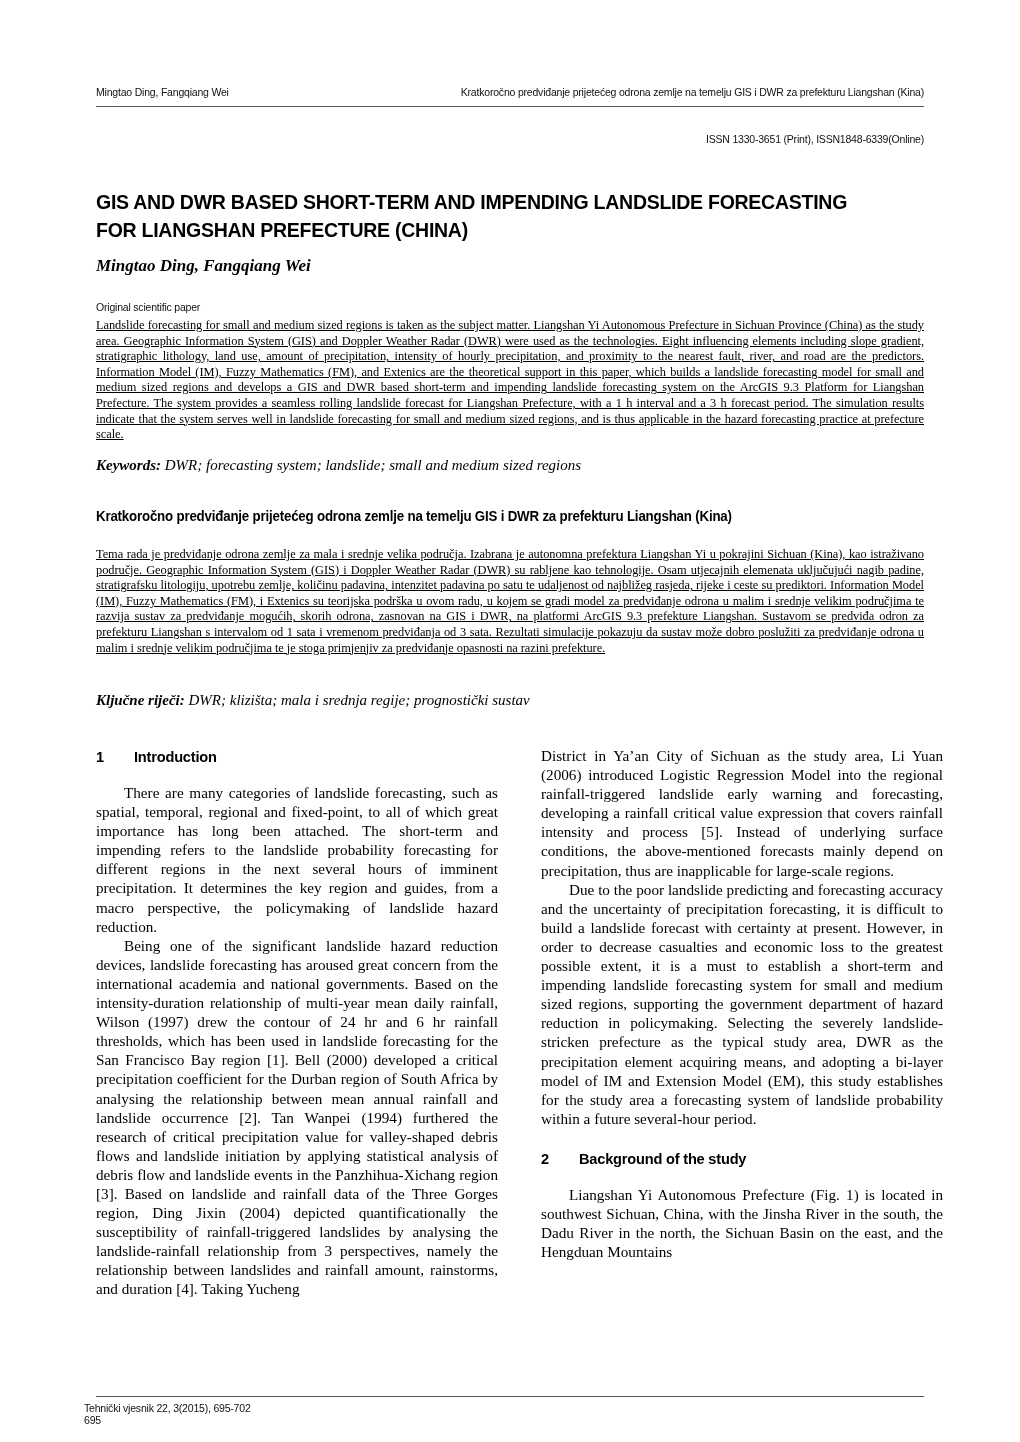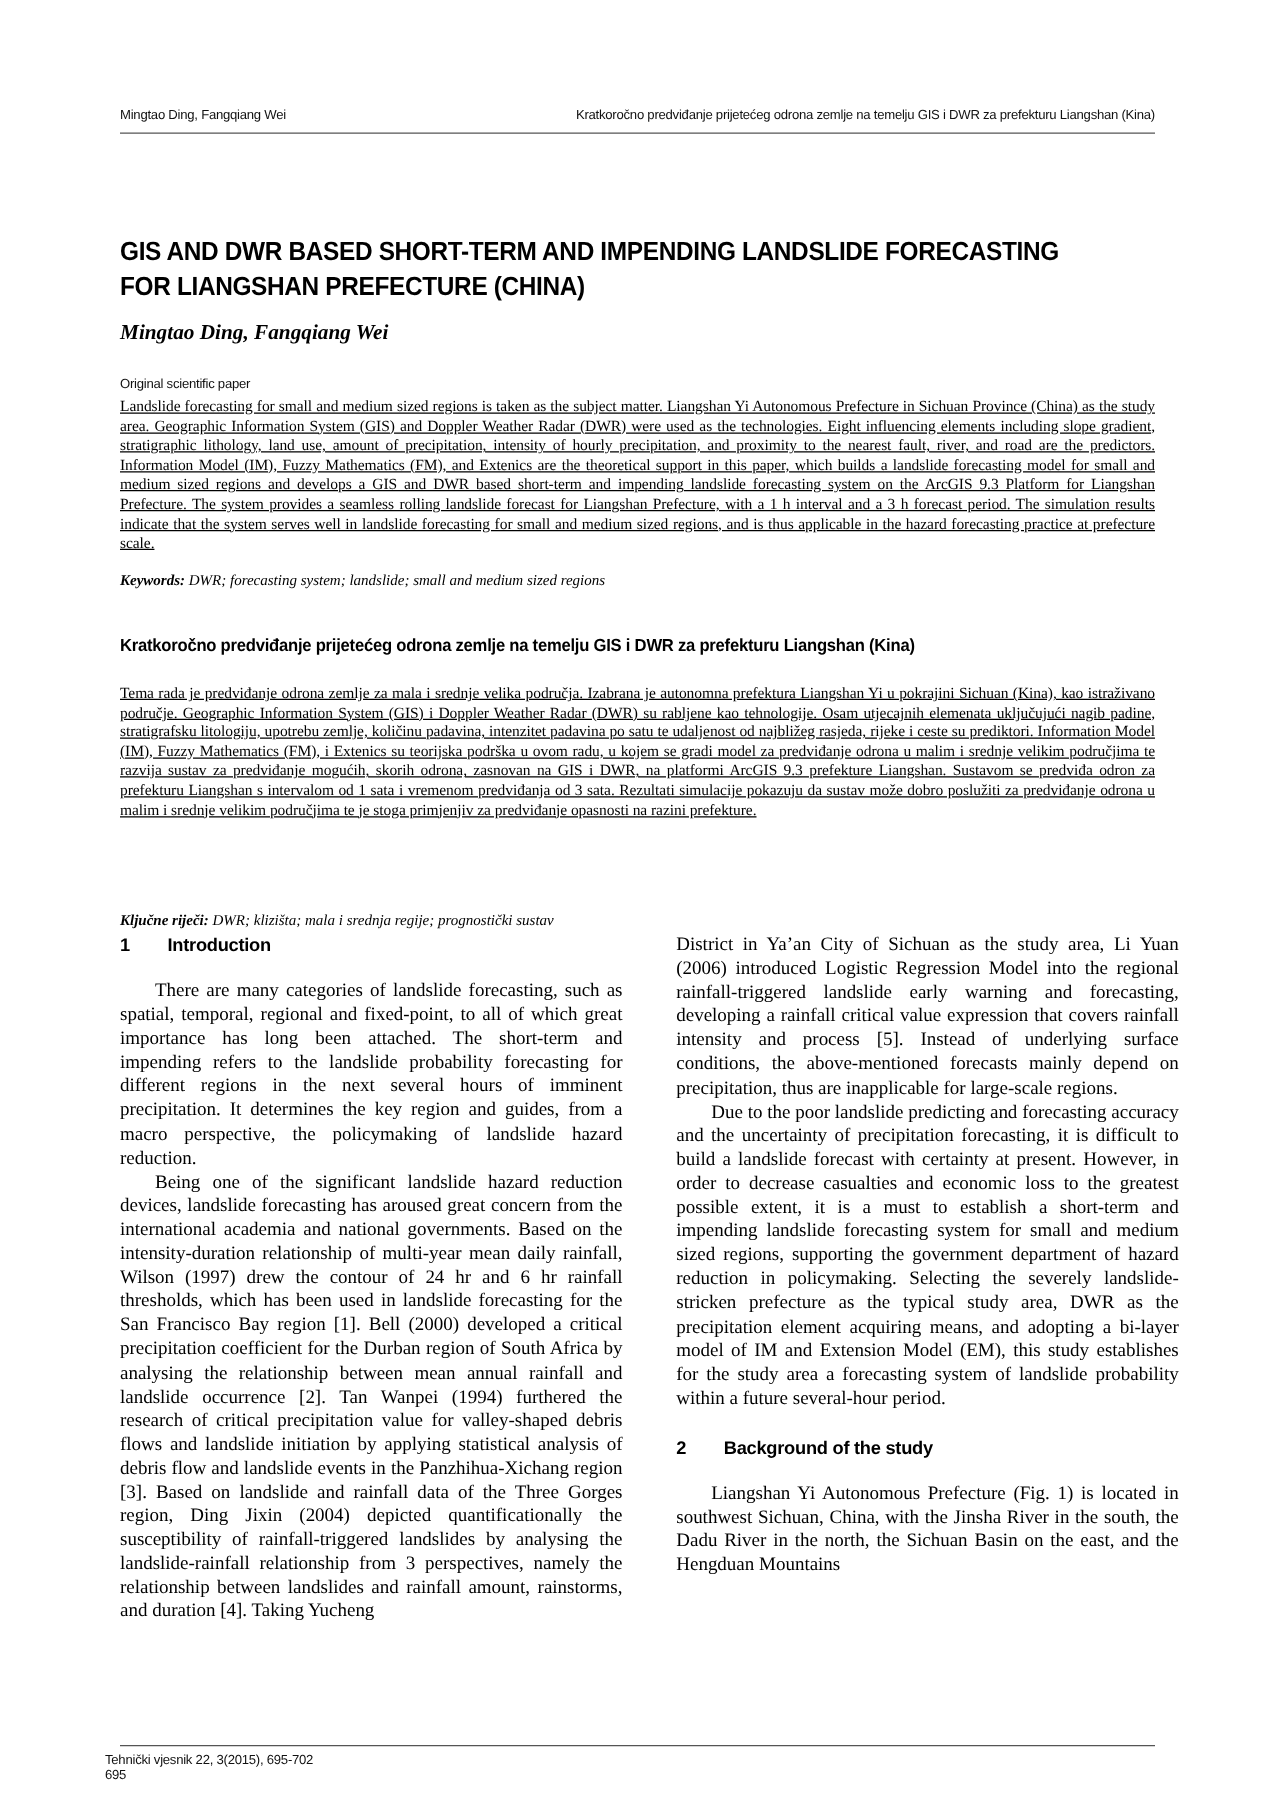--- a/index.html
+++ b/index.html
@@ -118,25 +118,25 @@
   }
   .abstract.en { top: 288px; }
   .abstract.hr { top: 517px; }
 
   .keywords {
     position: absolute;
     left: 96px;
     width: 828px;
     font-family: "Liberation Serif", "DejaVu Serif", serif;
     font-style: italic;
-    font-size: 12px;
+    font-size: 15px;
   }
   .keywords b { font-weight: bold; font-style: italic; }
   .keywords.en { top: 427px; }
-  .keywords.hr { top: 699px; }
+  .keywords.hr { top: 662px; }
 
   
   .hr-title {
     position: absolute;
     left: 96px;
     top: 466px;
     width: 828px;
     font-family: "Liberation Sans", "DejaVu Sans", sans-serif;
     font-weight: bold;
     font-size: 14px;
@@ -211,20 +211,21 @@
 
 <div class="page">
 
   <div class="runhead">
     <span class="rh-left">Mingtao Ding, Fangqiang Wei</span>
     <span class="rh-right">Kratkoročno predviđanje prijetećeg odrona zemlje na temelju GIS i DWR za prefekturu Liangshan (Kina)</span>
   </div>
   <div class="runhead-rule"></div>
 
   <div class="idblock">
+    <div>ISSN 1330-3651 (Print), ISSN1848-6339(Online)</div>
   </div>
 
   <h1 class="title">GIS AND DWR BASED SHORT-TERM AND IMPENDING LANDSLIDE FORECASTING FOR LIANGSHAN PREFECTURE (CHINA)</h1>
 
   <div class="authors">Mingtao Ding, Fangqiang Wei</div>
 
   <div class="papertype en">Original scientific paper</div>
   <div class="abstract en">Landslide forecasting for small and medium sized regions is taken as the subject matter. Liangshan Yi Autonomous Prefecture in Sichuan Province (China) as the study area. Geographic Information System (GIS) and Doppler Weather Radar (DWR) were used as the technologies. Eight influencing elements including slope gradient, stratigraphic lithology, land use, amount of precipitation, intensity of hourly precipitation, and proximity to the nearest fault, river, and road are the predictors. Information Model (IM), Fuzzy Mathematics (FM), and Extenics are the theoretical support in this paper, which builds a landslide forecasting model for small and medium sized regions and develops a GIS and DWR based short-term and impending landslide forecasting system on the ArcGIS 9.3 Platform for Liangshan Prefecture. The system provides a seamless rolling landslide forecast for Liangshan Prefecture, with a 1 h interval and a 3 h forecast period. The simulation results indicate that the system serves well in landslide forecasting for small and medium sized regions, and is thus applicable in the hazard forecasting practice at prefecture scale.</div>
   <div class="keywords en">
     <b>Keywords:</b>

